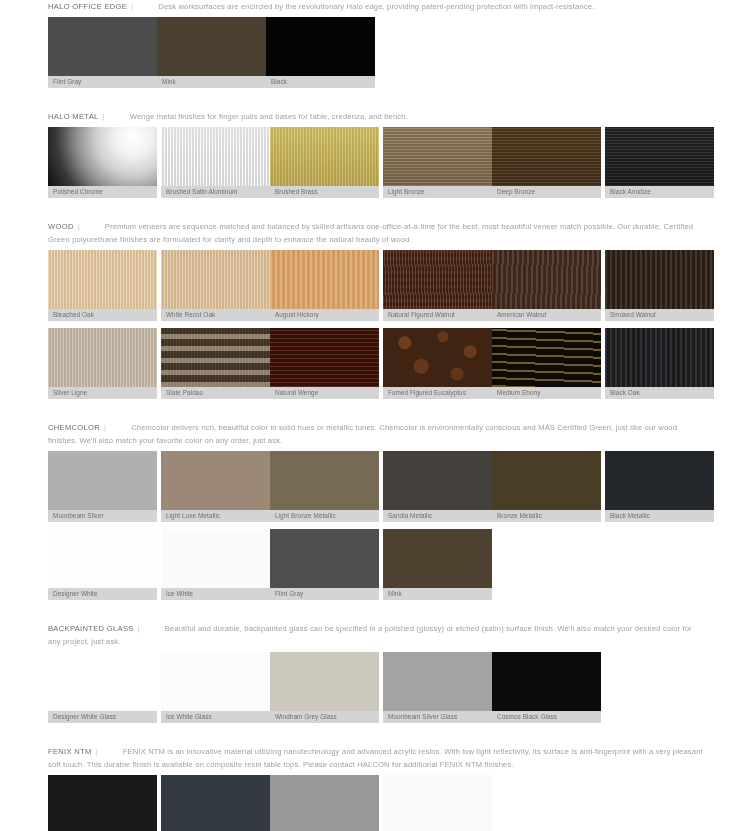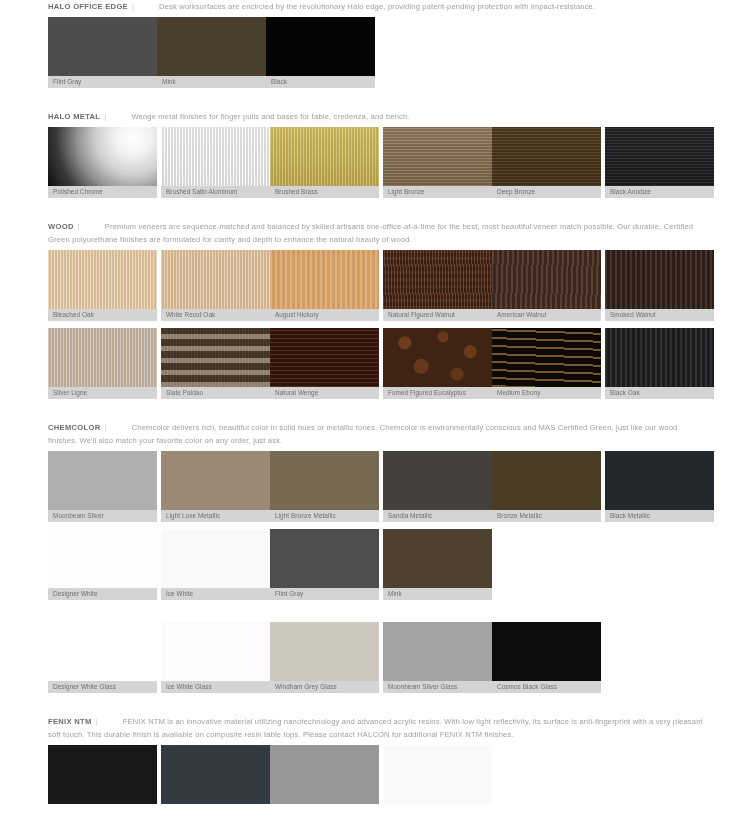--- a/index.html
+++ b/index.html
@@ -26,21 +26,21 @@
     box-sizing: border-box;
   }
   .section-header {
     font-size: 7.6px;
     line-height: 13px;
     letter-spacing: .02em;
     color: #9a9a9a;
     padding-bottom: 4px;
   }
   .section-title {
-    font-weight: bold;
+    font-weight: normal;
     color: #6d6d6d;
     letter-spacing: .04em;
     white-space: nowrap;
   }
   .divider-pipe {
     display: inline-block;
     color: #cccccc;
     padding: 0 5px 0 4px;
     font-weight: normal;
   }
@@ -275,20 +275,21 @@
           <div class="swatch-group">
             <div class="swatch">
               <div class="swatch-chip" style="background-color: rgb(78, 65, 48);"></div>
               <div class="swatch-label">Mink</div>
             </div>
           </div>
         </div>
       </div>
       <div class="sec-gap"></div>
       <div class="section">
+        <div class="section-header"><span class="section-title">BACKPAINTED GLASS</span><span class="divider-pipe">|</span><span class="section-desc">Beautiful and durable, backpainted glass can be specified in a polished (glossy) or etched (satin) surface finish. We'll also match your desired color for any project, just ask.</span></div>
         <div class="swatch-row">
           <div class="swatch-group">
             <div class="swatch">
               <div class="swatch-chip" style="background-color: rgb(255, 255, 255);"></div>
               <div class="swatch-label">Designer White Glass</div>
             </div>
           </div>
           <div class="swatch-group">
             <div class="swatch">
               <div class="swatch-chip" style="background-color: rgb(251, 251, 253);"></div>

